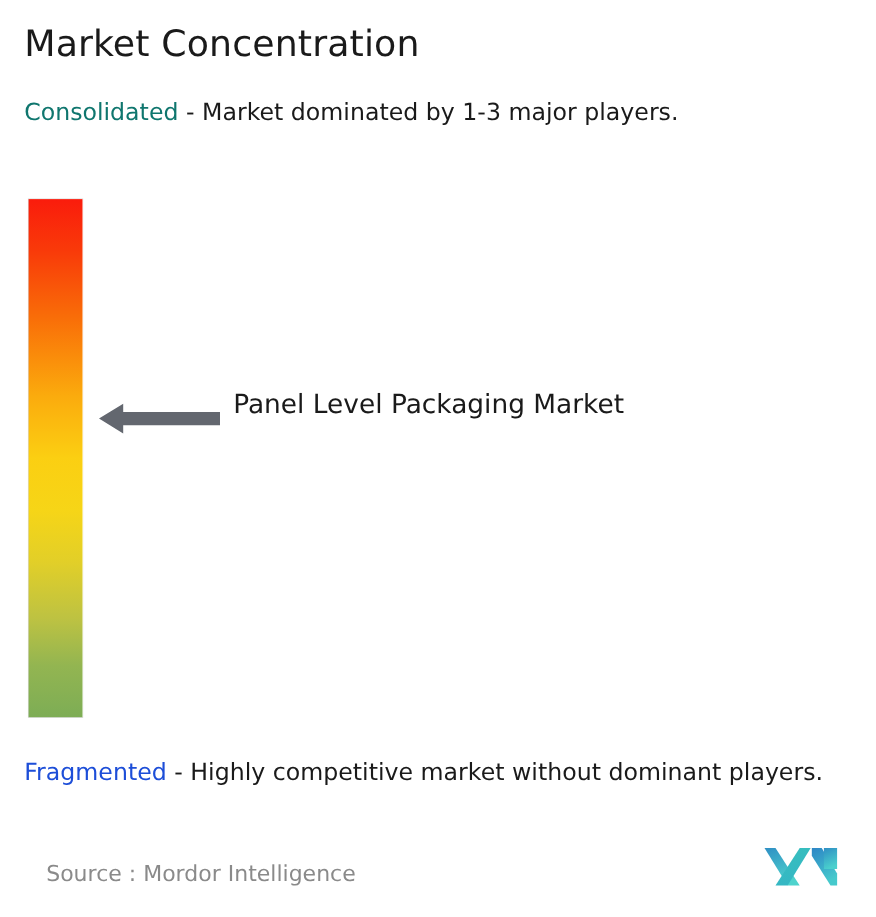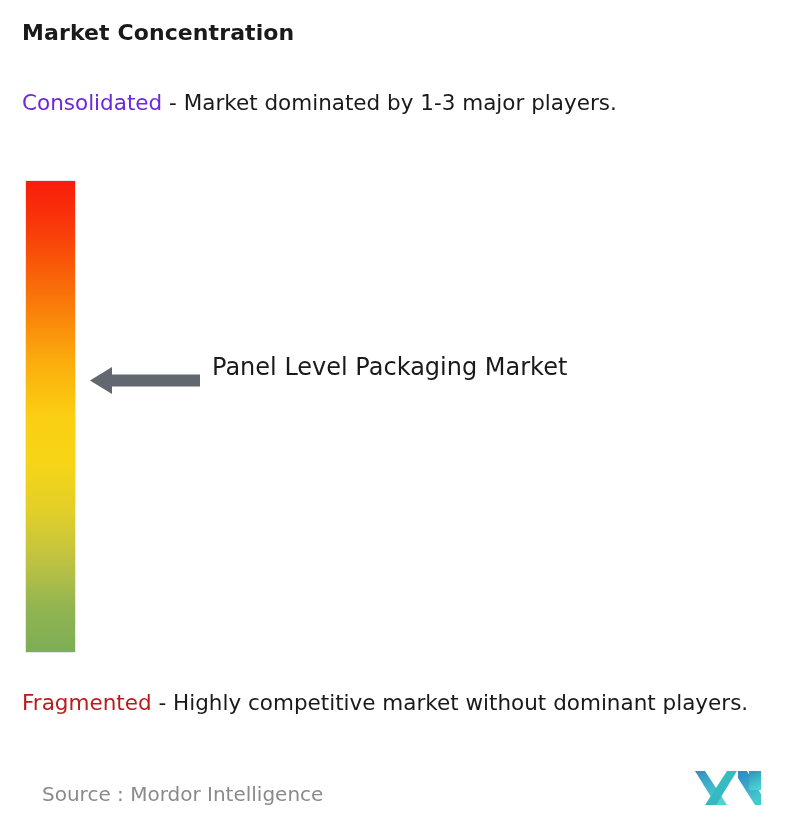--- a/index.html
+++ b/index.html
@@ -12,41 +12,41 @@
     height: 834px;
     position: relative;
     font-family: "DejaVu Sans", "Liberation Sans", sans-serif;
     overflow: hidden;
   }
 
   #page-title {
     position: absolute;
     left: 22px;
     top: 20px;
-    font-size: 22px;
-    font-weight: 700;
+    font-size: 33px;
+    font-weight: 400;
     color: #1a1a1a;
     letter-spacing: 0.1px;
     white-space: nowrap;
   }
 
   .legend-line {
     position: absolute;
     left: 22px;
     font-size: 21.5px;
     line-height: 33px;
     color: #1a1a1a;
     width: 768px;
   }
   #legend-top { top: 86px; }
   #legend-bottom { top: 686px; }
 
   .legend-keyword { font-weight: 400; }
-  #consolidated-keyword { color: #6d28d9; }
-  #fragmented-keyword  { color: #b91c1c; }
+  #consolidated-keyword { color: #0f766e; }
+  #fragmented-keyword  { color: #1d4ed8; }
   .legend-desc { color: #1a1a1a; }
 
   #gradient-bar {
     position: absolute;
     left: 26px;
     top: 181px;
     width: 49px;
     height: 471px;
     background: linear-gradient(
       to bottom,

